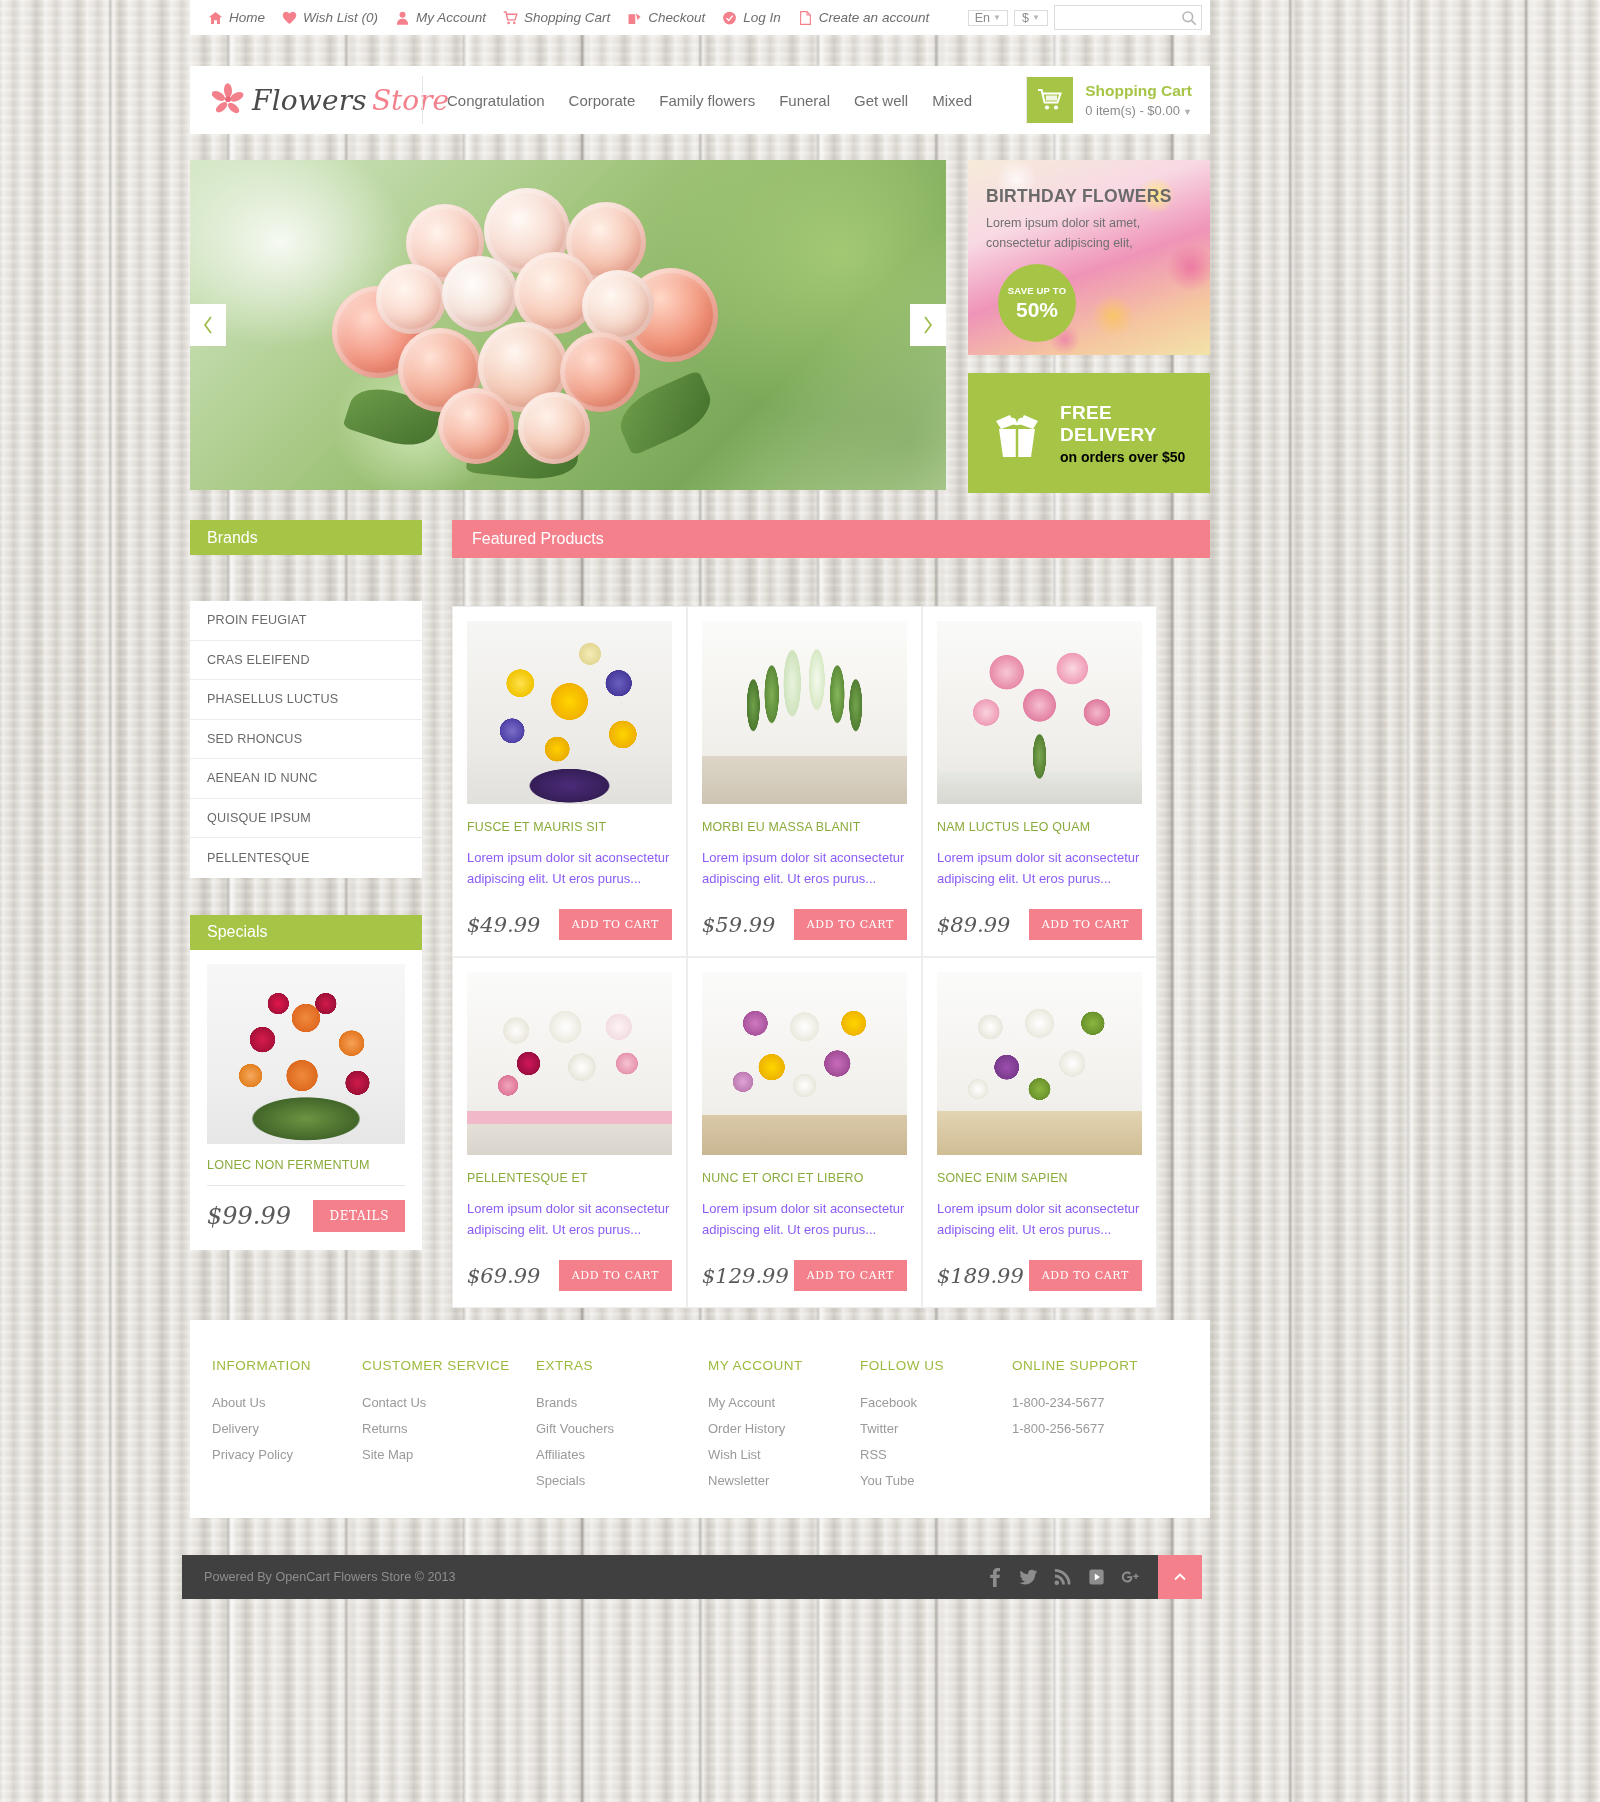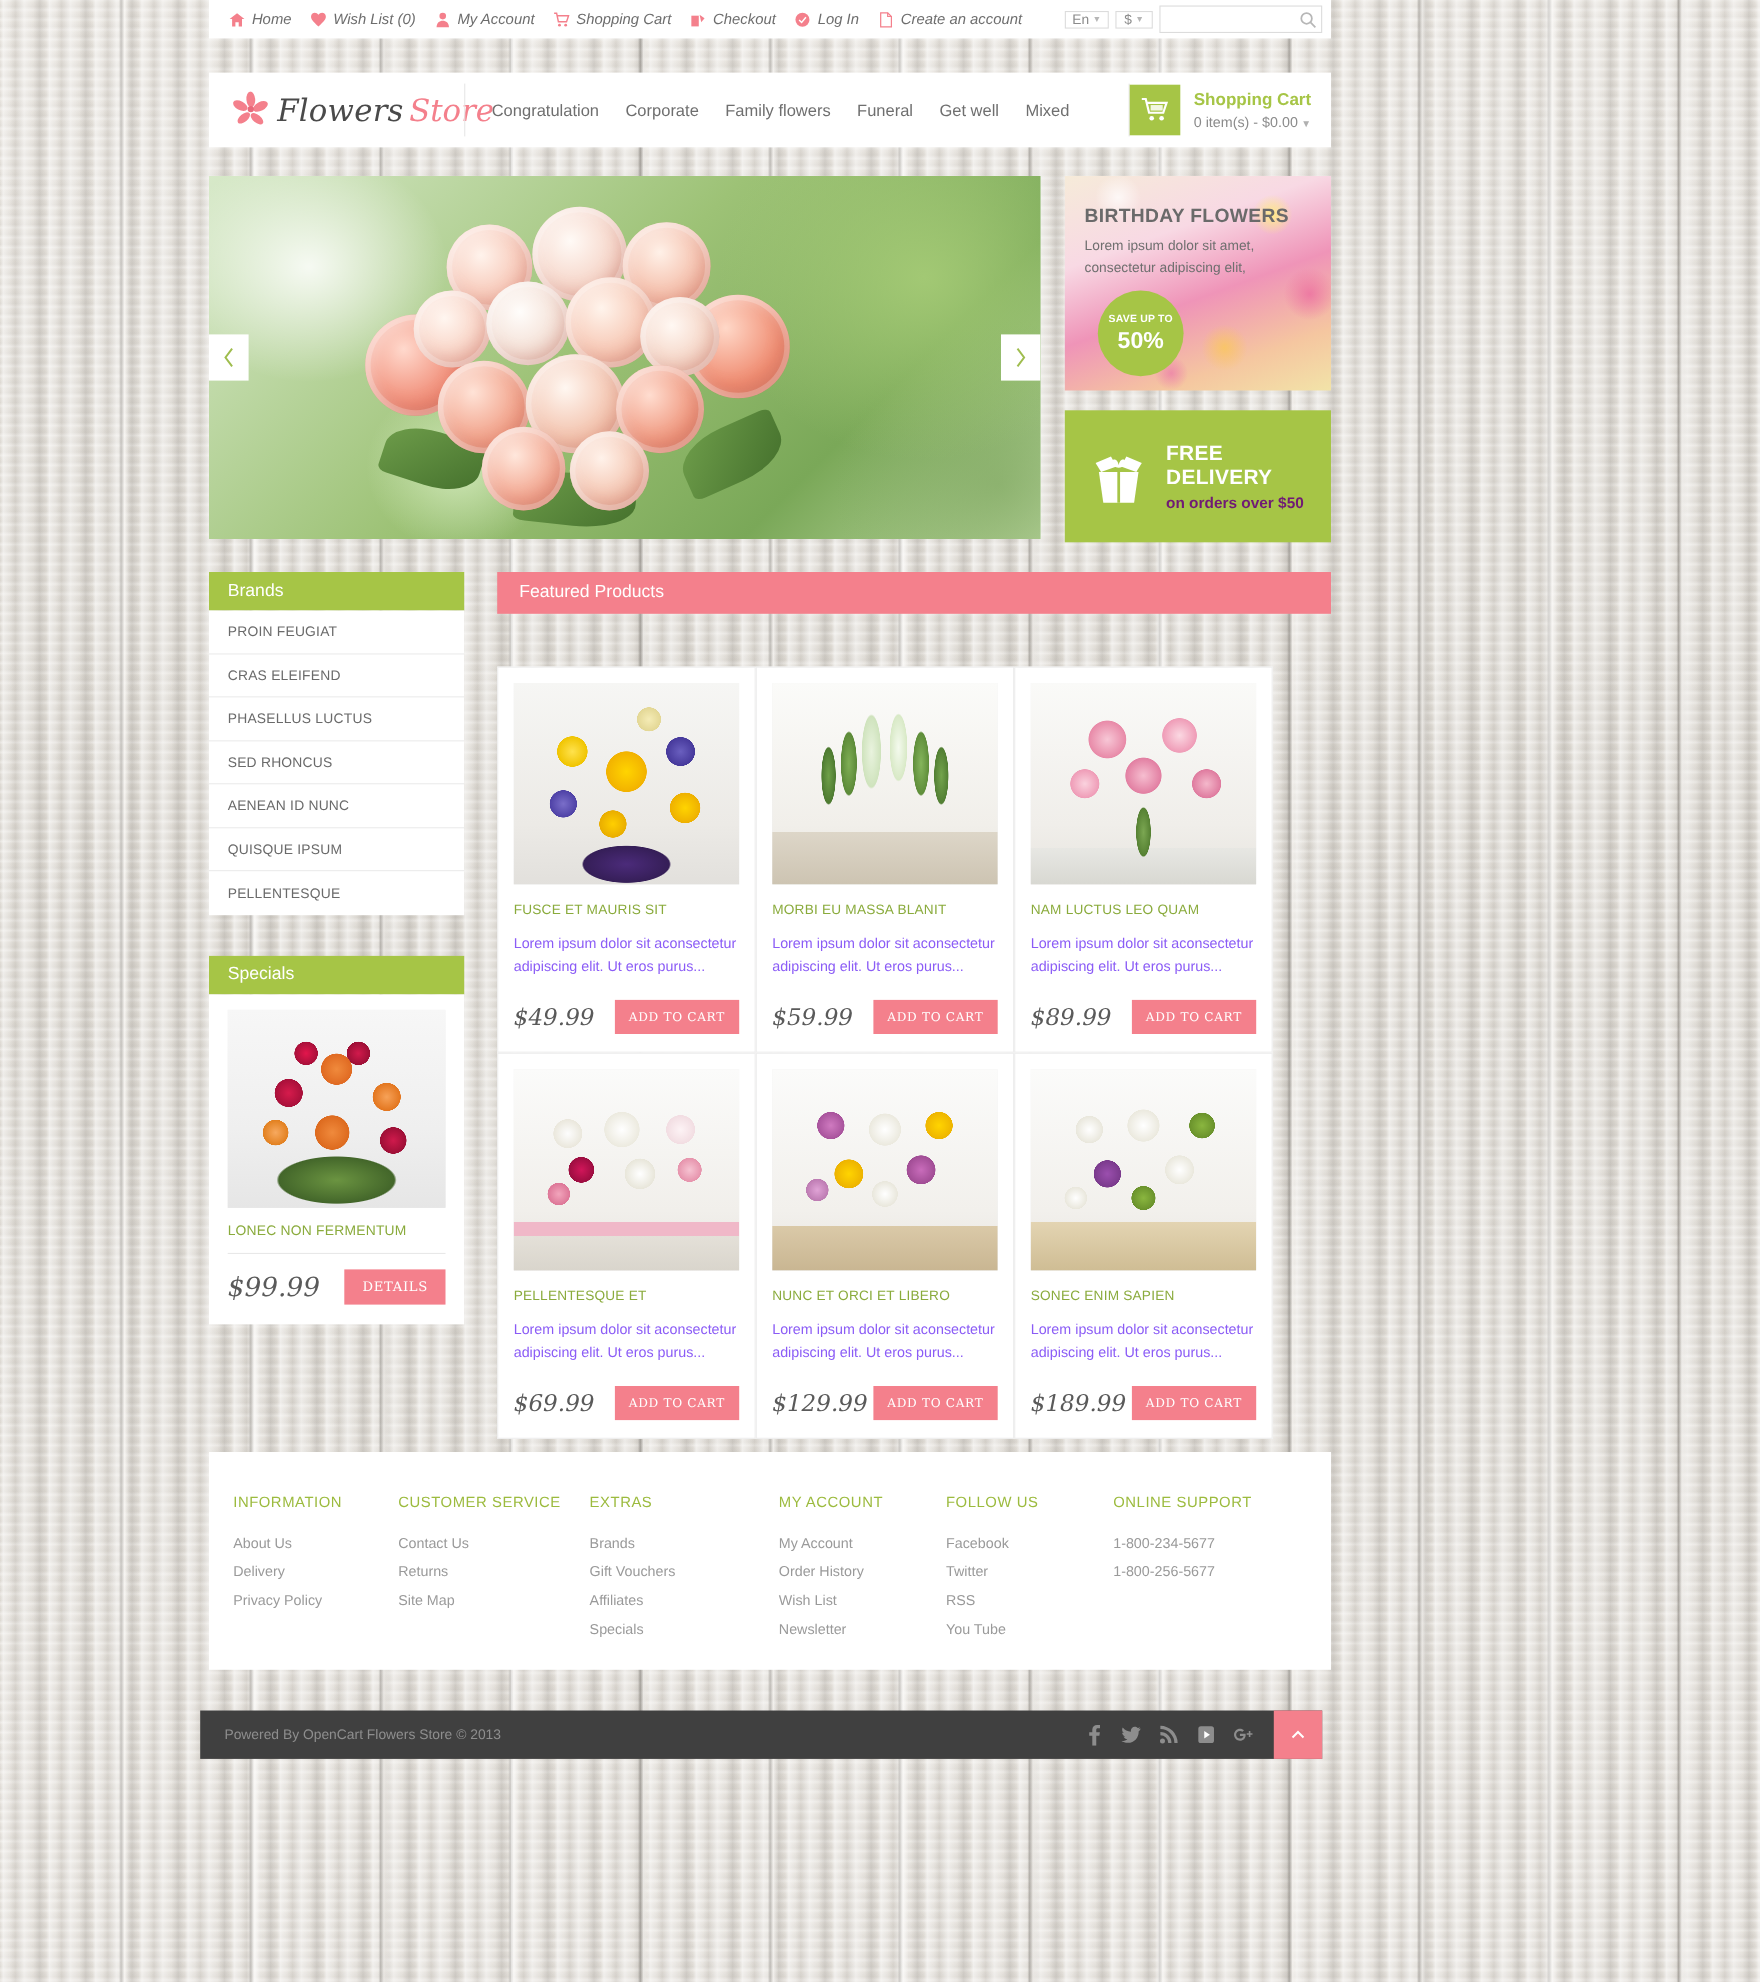--- a/index.html
+++ b/index.html
@@ -191,30 +191,30 @@
   .save-badge .s2 { font-size: 21px; font-weight: bold; margin-top: 3px; }
 
   .delivery {
     position: absolute; left: 968px; top: 373px;
     width: 242px; height: 120px; background: #a6c546;
     display: flex; align-items: center; padding-left: 20px; gap: 14px;
   }
   .delivery-ico { width: 58px; height: 52px; flex: none; }
   .delivery-ico svg { width: 100%; height: 100%; display: block; }
   .delivery-t1 { font-size: 19px; font-weight: bold; color: #fff; letter-spacing: 0.3px; }
-  .delivery-t2 { font-size: 14px; font-weight: bold; color: #701a75; margin-top: 3px; }
+  .delivery-t2 { font-size: 14px; font-weight: bold; color: #000000; margin-top: 3px; }
 
   
   .side-col { position: absolute; left: 190px; top: 520px; width: 232px; }
   .panel-head {
     height: 35px; background: #a6c546; color: #fff;
     display: flex; align-items: center; padding-left: 17px;
     font-size: 16px;
   }
-  .panel-body { background: #fff; }
+  .panel-body { background: #fff; margin-top: 46px; }
   .brand-item {
     height: 39.5px; display: flex; align-items: center;
     padding-left: 17px; font-size: 12.6px; color: #6a6a6a;
     border-bottom: 1px solid #ececec; cursor: pointer;
     letter-spacing: 0.2px;
   }
   .brand-item:last-child { border-bottom: 0; }
 
   .specials { margin-top: 37px; }
   .spec-body { background: #fff; padding: 14px 17px 18px 17px; }

